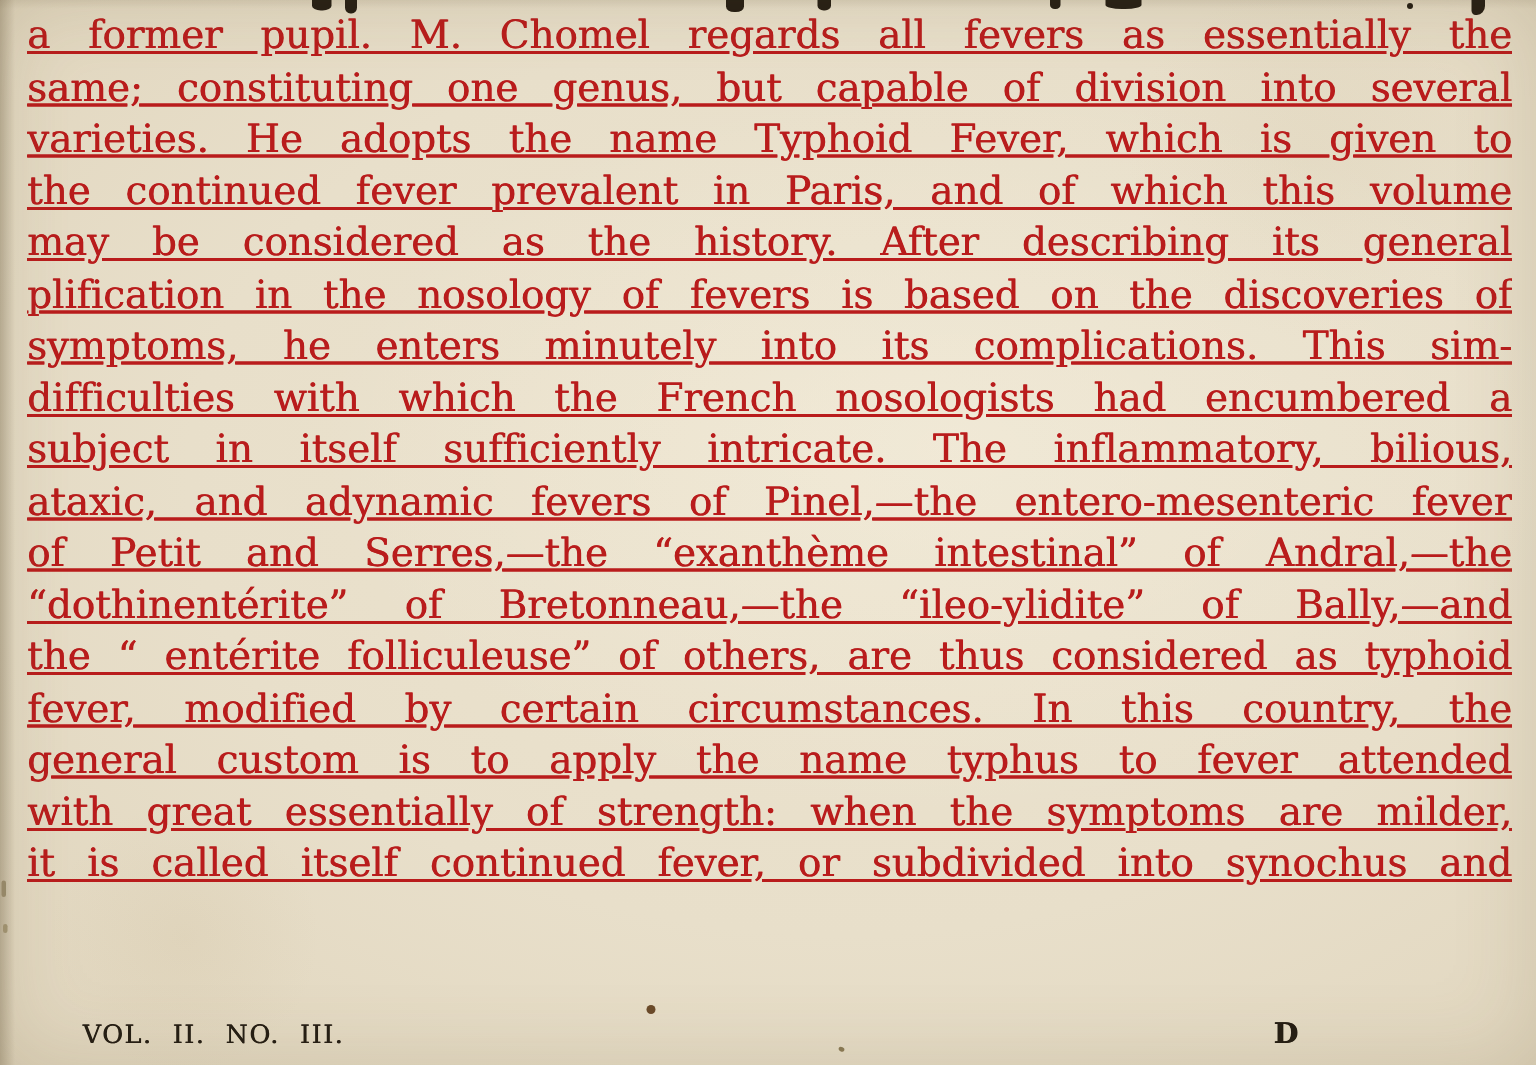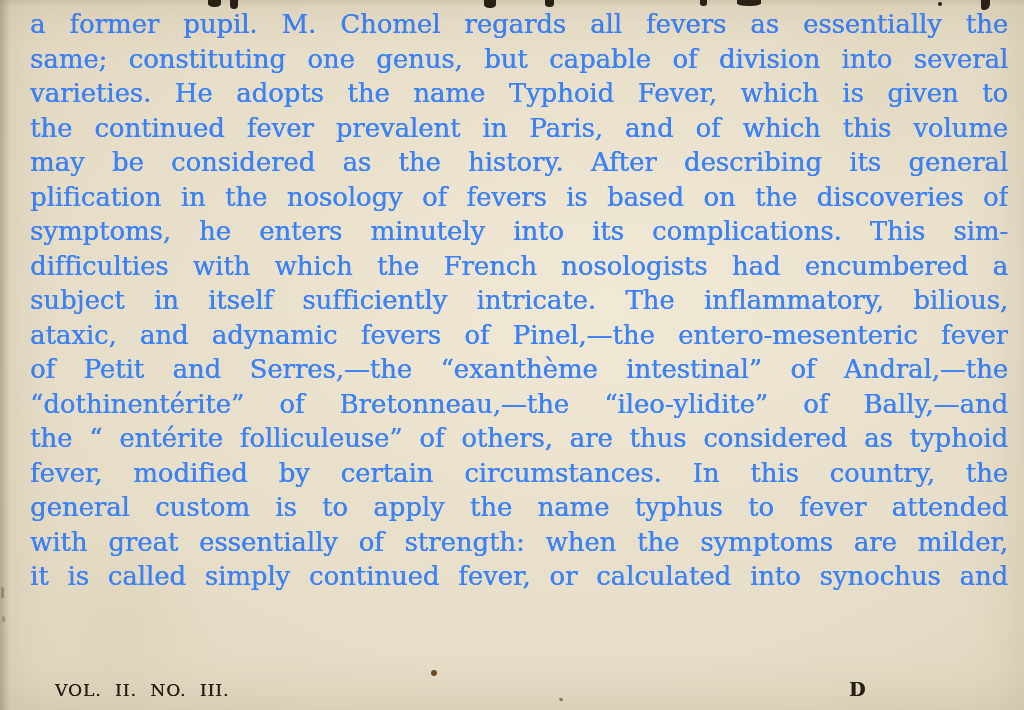--- a/index.html
+++ b/index.html
@@ -25,26 +25,27 @@
     position: absolute; left: 0; top: 0; right: 0; height: 6px;
     background: linear-gradient(to bottom, rgba(95,80,52,0.10), rgba(95,80,52,0.0));
   }
   .vignette {
     position: absolute; inset: 0;
     box-shadow: inset 0 0 55px rgba(110,92,58,0.18);
     pointer-events: none;
   }
   .text-block {
     position: absolute;
-    left: 30px; right: 16px; top: 7px;
-    color: #3b82f6;
+    left: 18px; right: 16px; top: 7px;
+    color: #b91c1c;
     font-size: 26px;
     line-height: 34.5px;
     letter-spacing: -0.1px;
     text-shadow: 0.35px 0 0 currentColor;
+    text-decoration: underline;
   }
   .line {
     height: 34.5px;
     text-align: justify;
     text-align-last: justify;
     overflow: hidden;
   }
   .footer {
     position: absolute;
     color: #241d13;
@@ -94,21 +95,21 @@
   <div class="line">symptoms, he enters minutely into its complications. This sim-</div>
   <div class="line">difficulties with which the French nosologists had encumbered a</div>
   <div class="line">subject in itself sufficiently intricate. The inflammatory, bilious,</div>
   <div class="line">ataxic, and adynamic fevers of Pinel,—the entero-mesenteric fever</div>
   <div class="line">of Petit and Serres,—the “exanthème intestinal” of Andral,—the</div>
   <div class="line">“dothinentérite” of Bretonneau,—the “ileo-ylidite” of Bally,—and</div>
   <div class="line">the “ entérite folliculeuse” of others, are thus considered as typhoid</div>
   <div class="line">fever, modified by certain circumstances. In this country, the</div>
   <div class="line">general custom is to apply the name typhus to fever attended</div>
   <div class="line">with great essentially of strength: when the symptoms are milder,</div>
-  <div class="line">it is called simply continued fever, or calculated into synochus and</div>
+  <div class="line">it is called itself continued fever, or subdivided into synochus and</div>
 </div>
 
 <div class="footer footer-left">VOL. II.  NO. III.</div>
 
 <div class="footer footer-right">D</div>
 
 <div>
   <div class="speck" style="left:431px; top:670px; width:6px; height:6px; background:#6b４a2a; background:#6b4a2a;"></div>
   <div class="speck" style="left:559px; top:698px; width:4px; height:3px; background:#8a7a55; transform:rotate(30deg);"></div>
   <div class="speck" style="left:1px;  top:587px; width:3px; height:11px; background:#9a8c6d; border-radius:2px;"></div>

